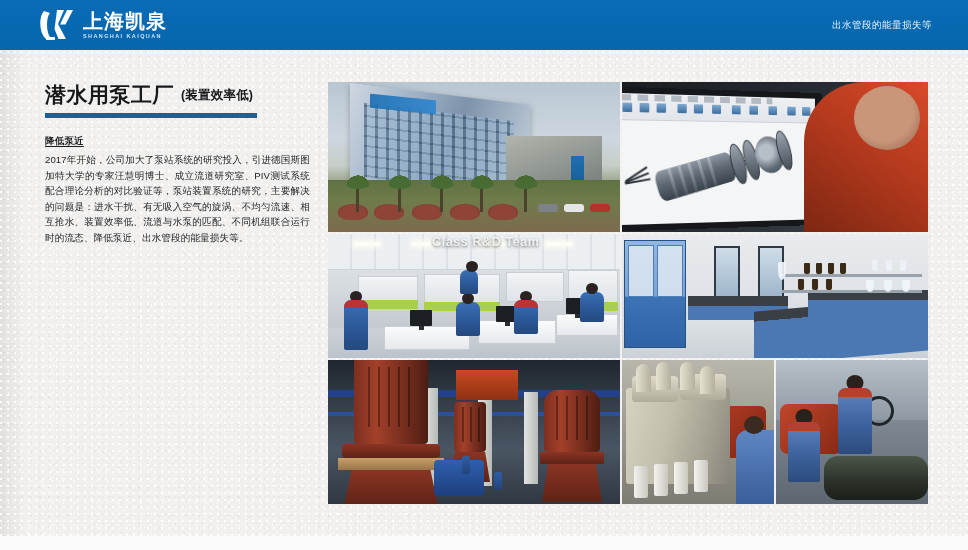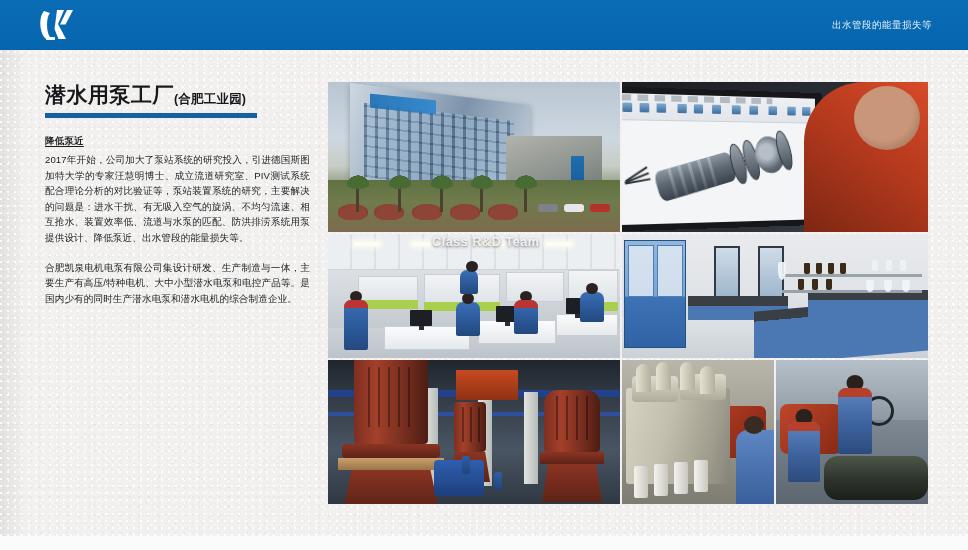--- a/index.html
+++ b/index.html
@@ -83,21 +83,22 @@
   }
 
   
   .left-col {
     position: absolute;
     left: 45px; top: 82px;
     width: 265px;
   }
   .title-row {
     display: flex;
-    align-items: flex-end;
+    align-items: center;
+    gap: 7px;
   }
   .title-main {
     font-size: 21px;
     font-weight: bold;
     color: #17181a;
     letter-spacing: .5px;
     line-height: 26px;
   }
   .title-sub {
     font-size: 12.5px;
@@ -486,37 +487,40 @@
 
     <div class="logo-wrap">
       <div class="logo-mark">
         <svg width="38" height="36" viewBox="0 0 38 36" aria-hidden="true">
           <path d="M6 4 C1 9,1 23,6 30 C9 34,15 34,17 30 L12 30 C8 25,8 10,12 6 Z" fill="#ffffff"></path>
           <path d="M19 3 L26 3 L20 17 L28 32 L20.5 32 L16.5 22 Z" fill="#ffffff"></path>
           <path d="M35 3 L29 3 L22 17.5 L27.5 17.5 Z" fill="#ffffff"></path>
           <rect x="8" y="30.5" width="9" height="2.4" fill="#ffffff"></rect>
         </svg>
       </div>
+      <div class="logo-text">
+        <div class="logo-cn">上海凯泉</div>
+        <div class="logo-en">SHANGHAI KAIQUAN</div>
+      </div>
     </div>
 
     <div class="header-slogan">出水管段的能量损失等</div>
   </div>
 
   <div class="left-col">
 
     <div class="title-row">
       <span class="title-main">潜水用泵工厂</span>
-      <span class="title-sub">(合肥工业园)</span>
+      <span class="title-sub">(装置效率低)</span>
     </div>
     <div class="title-rule"></div>
 
     <div class="section-head">降低泵近</div>
 
-    <p class="para">2017年开始，公司加大了泵站系统的研究投入，引进德国斯图加特大学的专家汪慧明博士、成立流道研究室、PIV测试系统配合理论分析的对比验证等，泵站装置系统的研究，主要解决的问题是：进水干扰、有无吸入空气的旋涡、不均匀流速、相互抢水、装置效率低、流道与水泵的匹配、防洪排涝系统用泵提供设计、降低泵近、出水管段的能量损失等。</p>
-    <p class="para spaced">合肥凯泉电机电泵有限公司集设计研发、生产制造与一体，主要生产有高压/特种电机、大中小型潜水电泵和电控产品等。是国内少有的同时生产潜水电泵和潜水电机的综合制造企业。</p>
+    <p class="para">2017年开始，公司加大了泵站系统的研究投入，引进德国斯图加特大学的专家汪慧明博士、成立流道研究室、PIV测试系统配合理论分析的对比验证等，泵站装置系统的研究，主要解决的问题是：进水干扰、有无吸入空气的旋涡、不均匀流速、相互抢水、装置效率低、流道与水泵的匹配、不同机组联合运行时的流态、降低泵近、出水管段的能量损失等。</p>
   </div>
 
   <div class="grid">
 
     <div class="ph" id="ph-building">
       <div class="bld"></div>
       <div class="bld-glass"></div>
       <div class="bld-logo"></div>
       <div class="annex"></div>
       <div class="pylon"></div>

